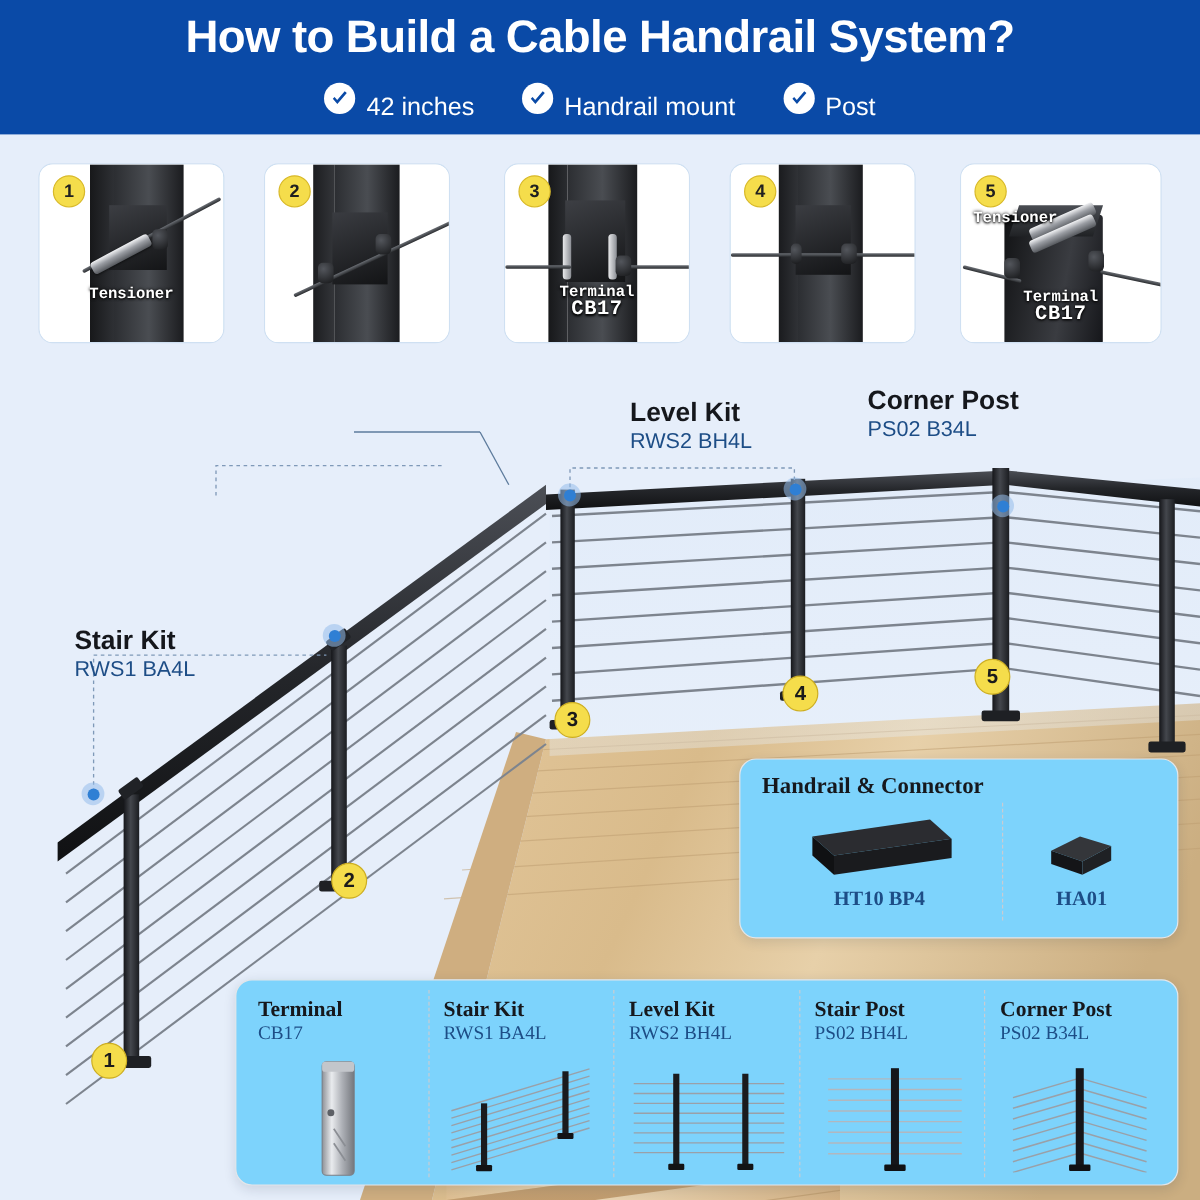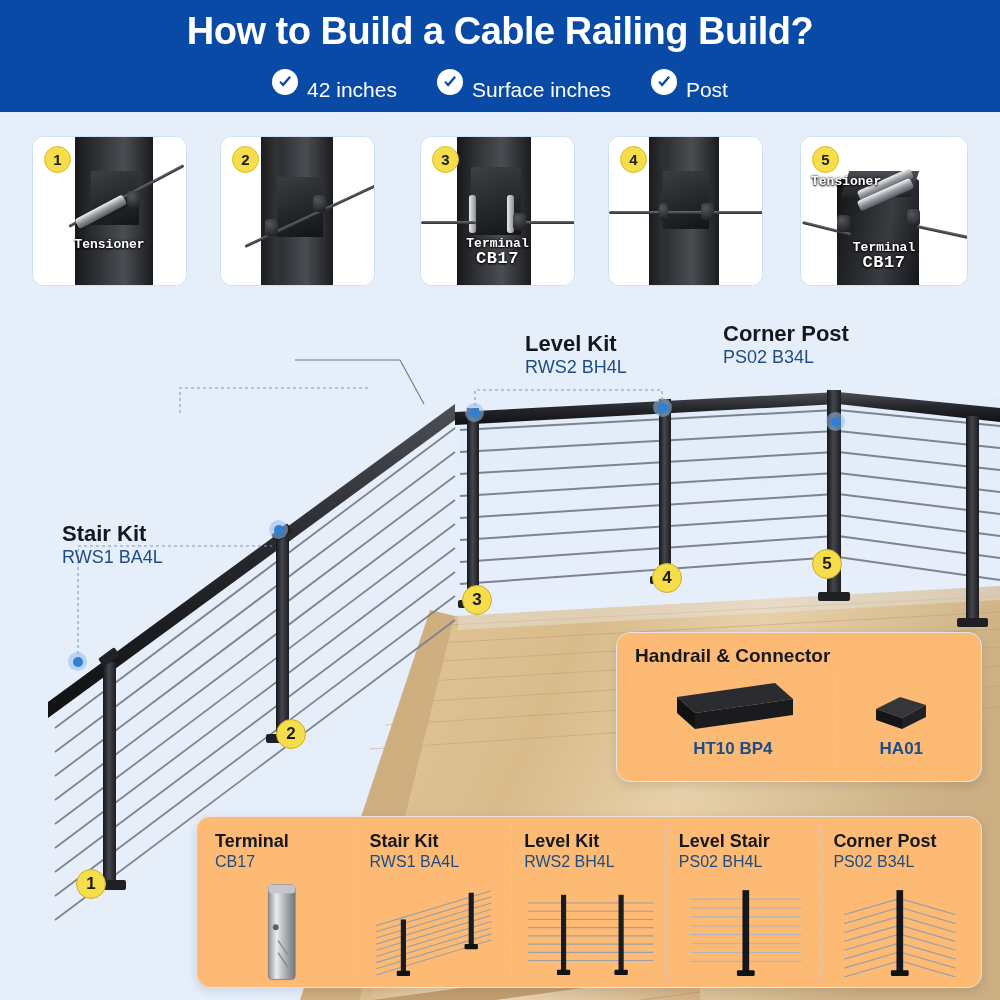--- a/index.html
+++ b/index.html
@@ -80,24 +80,25 @@
 
   .numbadge {
     position: absolute; width: 30px; height: 30px; border-radius: 50%;
     background: #f5dd4b; border: 1.5px solid #cdae22;
     color: #1b1b1b; font-size: 17px; font-weight: bold;
     display:flex; align-items:center; justify-content:center; z-index: 30;
   }
 
   
   .panel {
-    position: absolute; background: #fdba74; border-radius: 14px;
+    position: absolute; background: #7dd3fc; border-radius: 14px;
     border: 1px solid #e3e6ea;
     box-shadow: 0 3px 10px rgba(20,35,60,.13);
     z-index: 40;
+    font-family: Liberation Serif, serif;
   }
   #handrail-panel { left: 616px; top: 632px; width: 366px; height: 150px; }
   #kits-panel { left: 196px; top: 816px; width: 786px; height: 172px; }
 
   .panel-title { font-size: 19px; font-weight: bold; color: #16181d; margin: 12px 0 0 18px; }
   .hr-items { display: flex; align-items: flex-end; height: 100px; padding: 2px 14px 0 14px; }
   .hr-cell { position: relative; display:flex; flex-direction:column; align-items:center; justify-content:flex-end; height: 100%; }
   .hr-cell + .hr-cell { border-left: 1px dashed #c9ccd2; }
   .hr-code { font-size: 17px; font-weight: bold; color: #1d4d86; margin: 4px 0 8px 0; white-space: nowrap; }
   .hr-art { flex: 1; display:flex; align-items:flex-end; justify-content:center; width: 100%; }
@@ -110,39 +111,39 @@
   .kit-art { flex: 1; position: relative; margin-top: 4px; }
 
   svg { display: block; }
 </style>
 </head>
 <body>
 
 <div id="page">
 
   <div class="header">
-    <div class="header-title">How to Build a Cable Railing Build?</div>
+    <div class="header-title">How to Build a Cable Handrail System?</div>
     <div class="header-bullets">
 
       <div class="bullet">
         <span class="check-badge">
           <svg viewBox="0 0 24 24">
               <path d="M3.5 12.5 L9.2 19 L21 5.2 L18.4 3 L9 14 L5.7 10.4 Z" fill="#0a4aa7"></path>
             </svg>
         </span>
         <span class="bullet-label">42 inches</span>
       </div>
 
       <div class="bullet">
         <span class="check-badge">
           <svg viewBox="0 0 24 24">
               <path d="M3.5 12.5 L9.2 19 L21 5.2 L18.4 3 L9 14 L5.7 10.4 Z" fill="#0a4aa7"></path>
             </svg>
         </span>
-        <span class="bullet-label">Surface inches</span>
+        <span class="bullet-label">Handrail mount</span>
       </div>
 
       <div class="bullet">
         <span class="check-badge">
           <svg viewBox="0 0 24 24">
               <path d="M3.5 12.5 L9.2 19 L21 5.2 L18.4 3 L9 14 L5.7 10.4 Z" fill="#0a4aa7"></path>
             </svg>
         </span>
         <span class="bullet-label">Post</span>
       </div>
@@ -504,21 +505,21 @@
             </g>
             <rect x="36" y="10" width="5" height="76" fill="#1a1b1e"></rect>
             <rect x="32" y="83" width="13" height="5" rx="1" fill="#121315"></rect>
             <rect x="92" y="10" width="5" height="76" fill="#1a1b1e"></rect>
             <rect x="88" y="83" width="13" height="5" rx="1" fill="#121315"></rect>
           </svg>
         </div>
       </div>
 
       <div class="kit-cell">
-        <div class="kit-name">Level Stair</div>
+        <div class="kit-name">Stair Post</div>
         <div class="kit-code">PS02 BH4L</div>
         <div class="kit-art">
           <svg width="100%" height="100%" viewBox="0 0 120 90" preserveAspectRatio="xMidYMax meet">
             <g stroke="#b2b7be" stroke-width="1.1">
               <path d="M10,20 L110,20"></path>
                 <path d="M10,28 L110,28"></path>
                 <path d="M10,36 L110,36"></path>
               <path d="M10,44 L110,44"></path>
                 <path d="M10,52 L110,52"></path>
                 <path d="M10,60 L110,60"></path>

